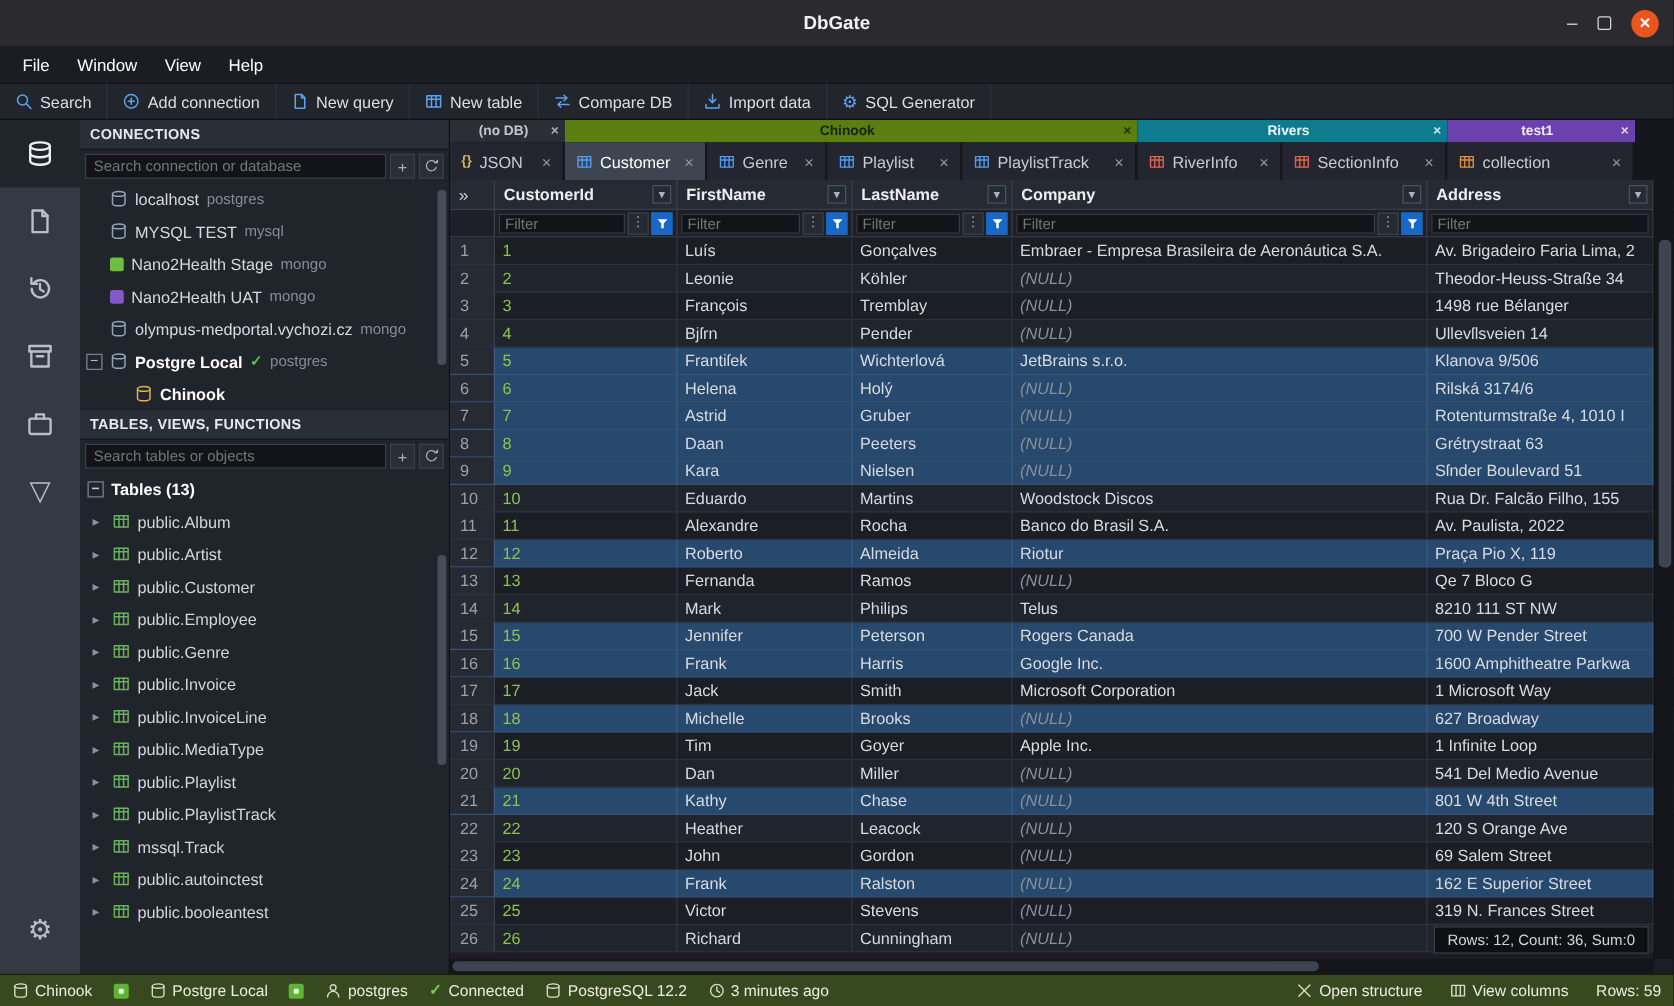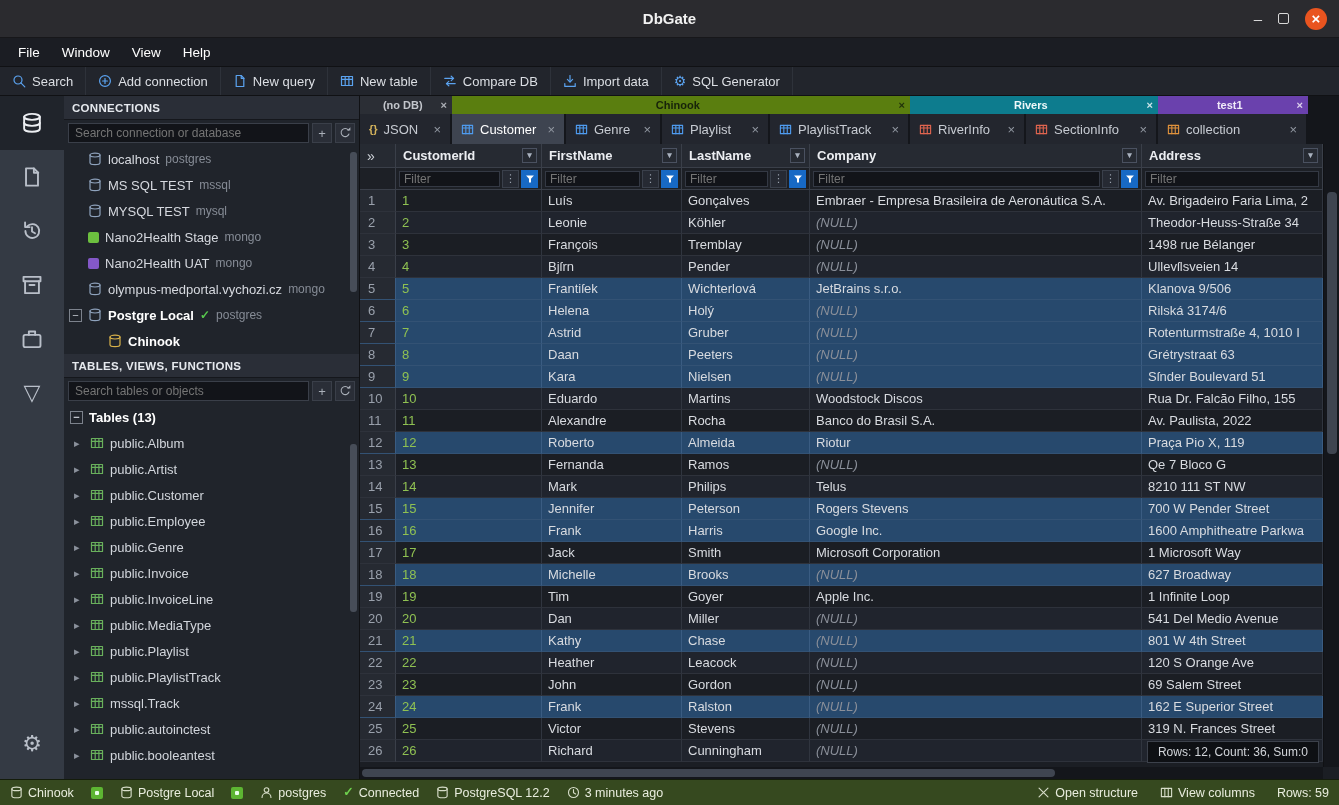--- a/index.html
+++ b/index.html
@@ -294,30 +294,20 @@
             <span class="conn-name">localhost</span>
             <span class="conn-type">postgres</span>
           </div>
           <div class="conn-item">
             <span class="icon conn-ic">
               <svg viewBox="0 0 14 14" width="14" height="14" fill="none" stroke="currentColor" stroke-width="1.2" stroke-linecap="round" stroke-linejoin="round">
                 <ellipse cx="7" cy="3.1" rx="5" ry="1.9"></ellipse>
                 <path d="M2 3.1v7.6c0 1.05 2.24 1.9 5 1.9s5-.85 5-1.9V3.1"></path>
               </svg>
             </span>
-            <span class="conn-name">MS SQL TEST</span>
-            <span class="conn-type">mssql</span>
-          </div>
-          <div class="conn-item">
-            <span class="icon conn-ic">
-              <svg viewBox="0 0 14 14" width="14" height="14" fill="none" stroke="currentColor" stroke-width="1.2" stroke-linecap="round" stroke-linejoin="round">
-                <ellipse cx="7" cy="3.1" rx="5" ry="1.9"></ellipse>
-                <path d="M2 3.1v7.6c0 1.05 2.24 1.9 5 1.9s5-.85 5-1.9V3.1"></path>
-              </svg>
-            </span>
             <span class="conn-name">MYSQL TEST</span>
             <span class="conn-type">mysql</span>
           </div>
           <div class="conn-item">
             <span class="marker" style="background: rgb(108, 191, 63);"></span>
             <span class="conn-name">Nano2Health Stage</span>
             <span class="conn-type">mongo</span>
           </div>
           <div class="conn-item">
             <span class="marker" style="background: rgb(132, 88, 200);"></span>
@@ -868,21 +858,21 @@
               <div class="gcell" style="width: 140px;">Mark</div>
               <div class="gcell" style="width: 128px;">Philips</div>
               <div class="gcell" style="width: 332px;">Telus</div>
               <div class="gcell" style="width: 181px;">8210 111 ST NW</div>
             </div>
             <div class="grow sel">
               <div class="gcell gnum" style="width: 36px;">15</div>
               <div class="gcell val-id" style="width: 146px;">15</div>
               <div class="gcell" style="width: 140px;">Jennifer</div>
               <div class="gcell" style="width: 128px;">Peterson</div>
-              <div class="gcell" style="width: 332px;">Rogers Stevens</div>
+              <div class="gcell" style="width: 332px;">Rogers Canada</div>
               <div class="gcell" style="width: 181px;">700 W Pender Street</div>
             </div>
             <div class="grow sel">
               <div class="gcell gnum" style="width: 36px;">16</div>
               <div class="gcell val-id" style="width: 146px;">16</div>
               <div class="gcell" style="width: 140px;">Frank</div>
               <div class="gcell" style="width: 128px;">Harris</div>
               <div class="gcell" style="width: 332px;">Google Inc.</div>
               <div class="gcell" style="width: 181px;">1600 Amphitheatre Parkwa</div>
             </div>

